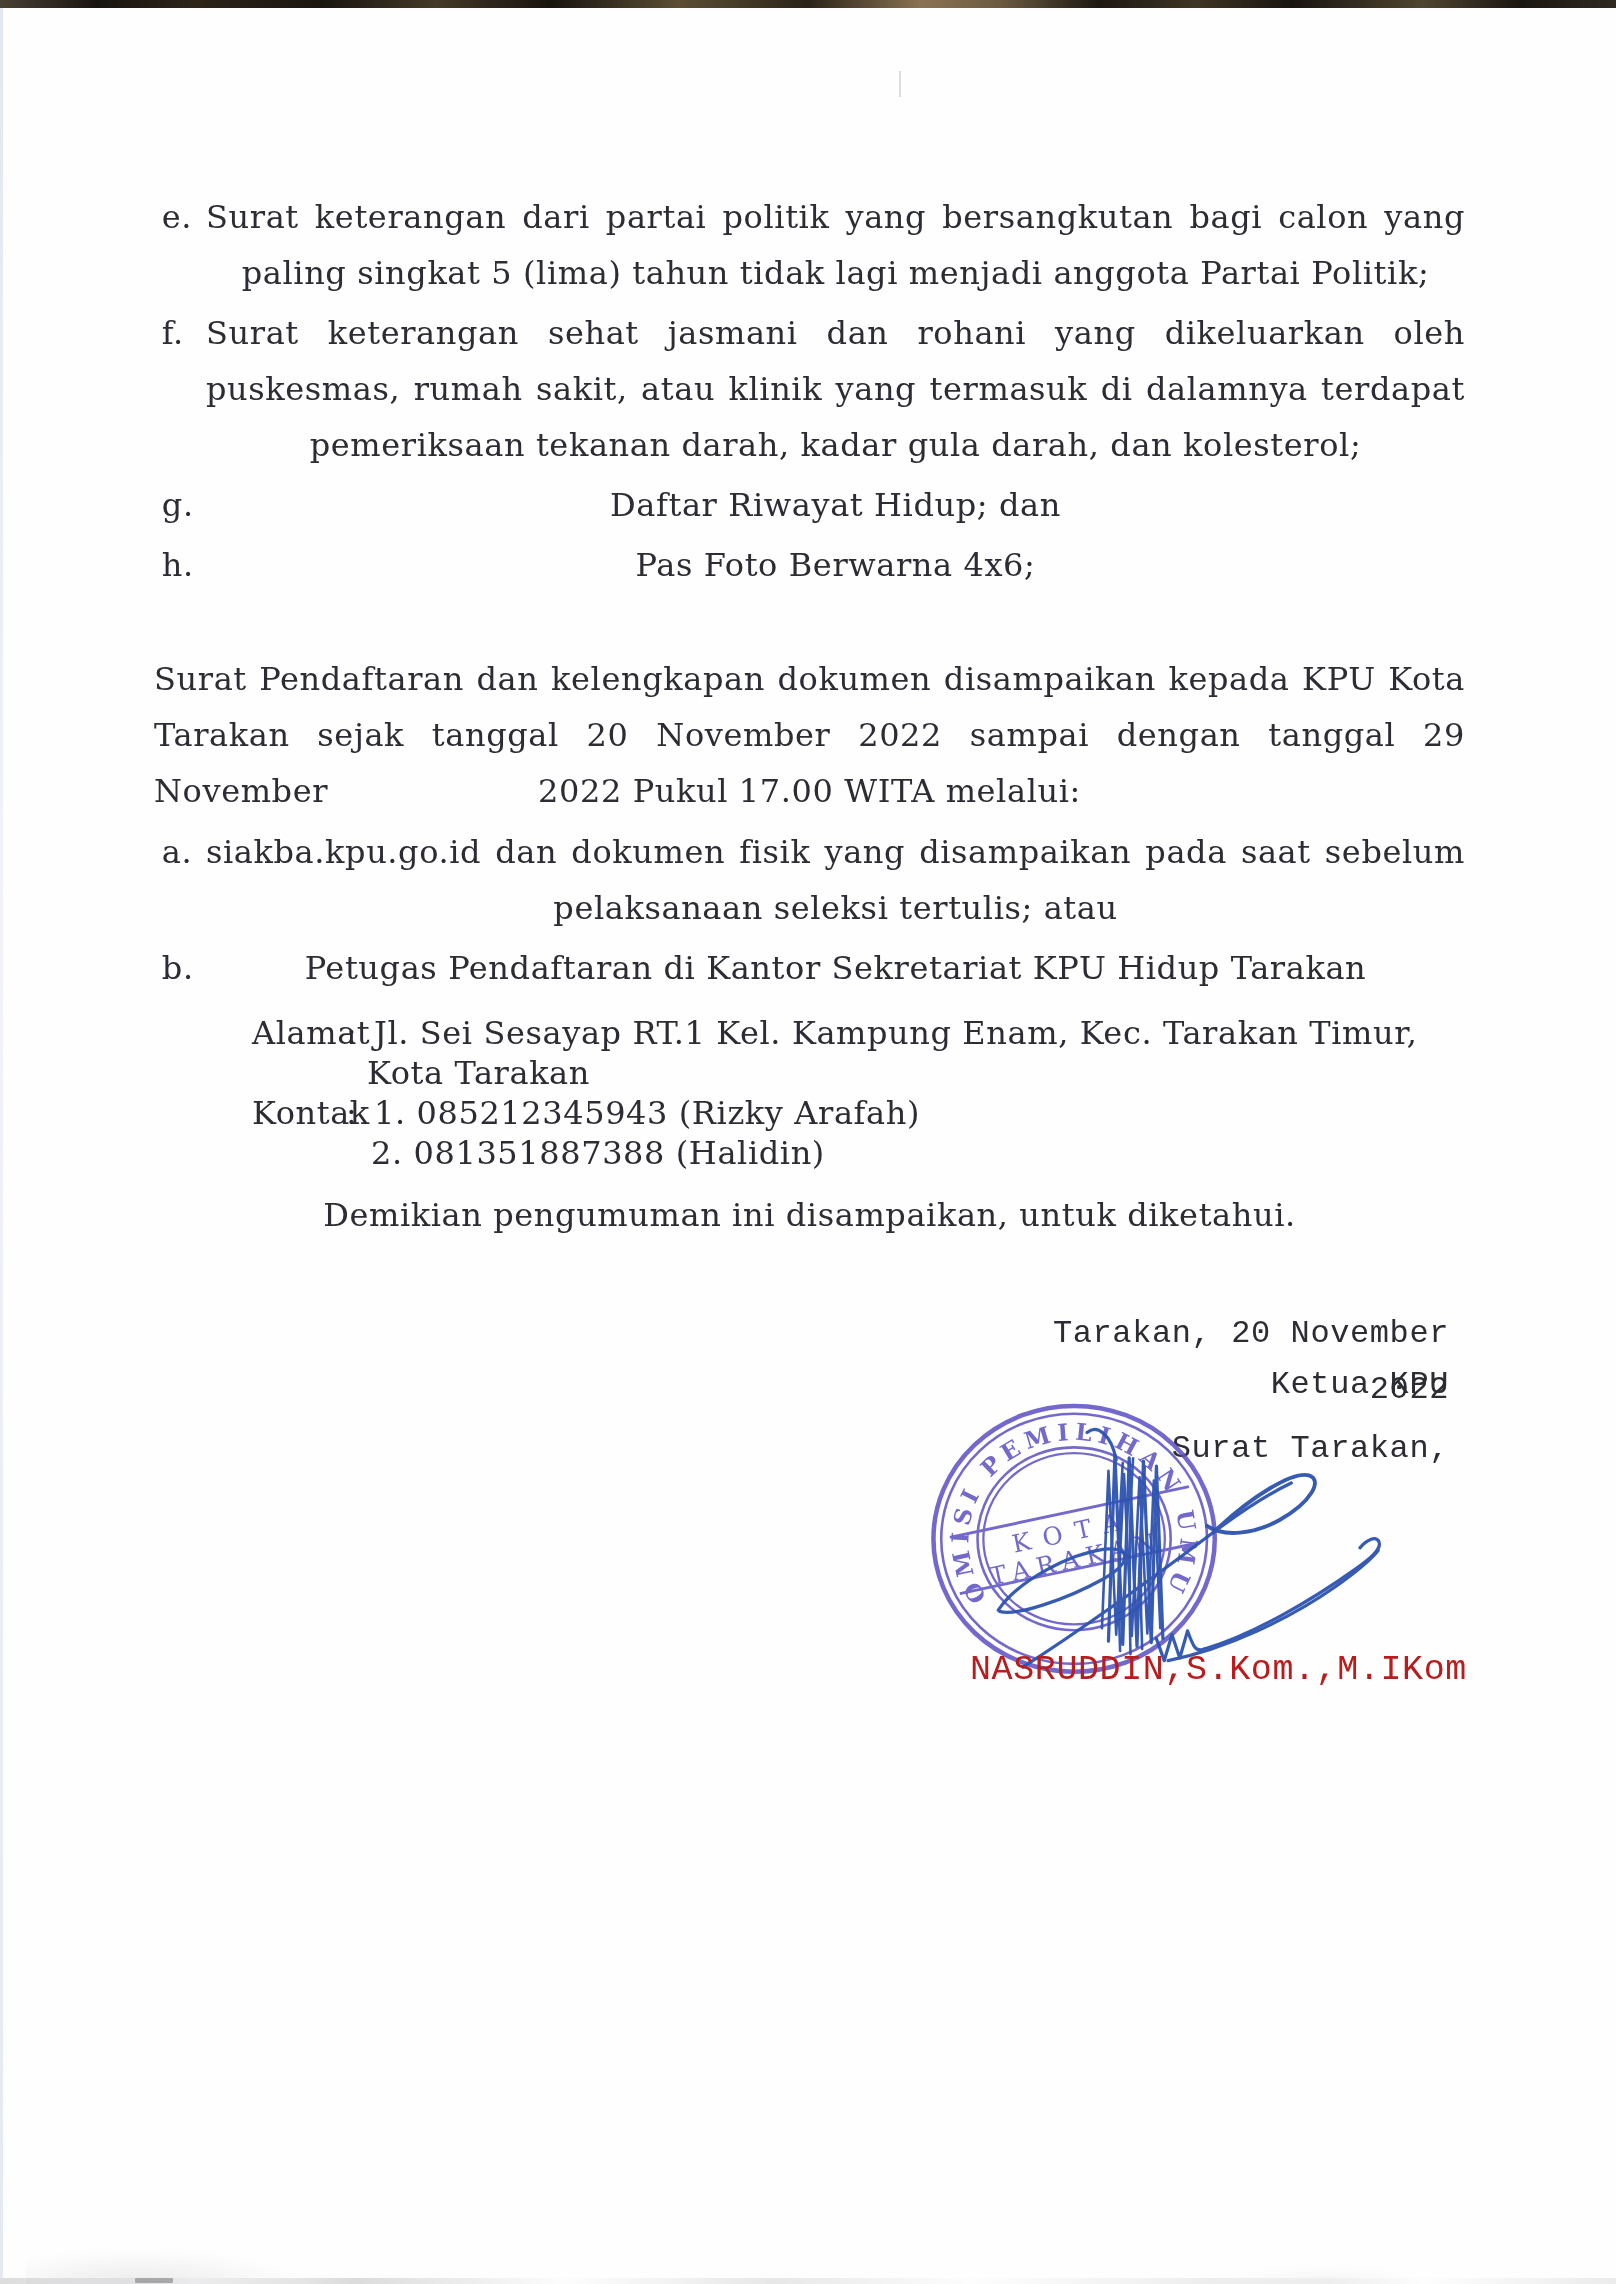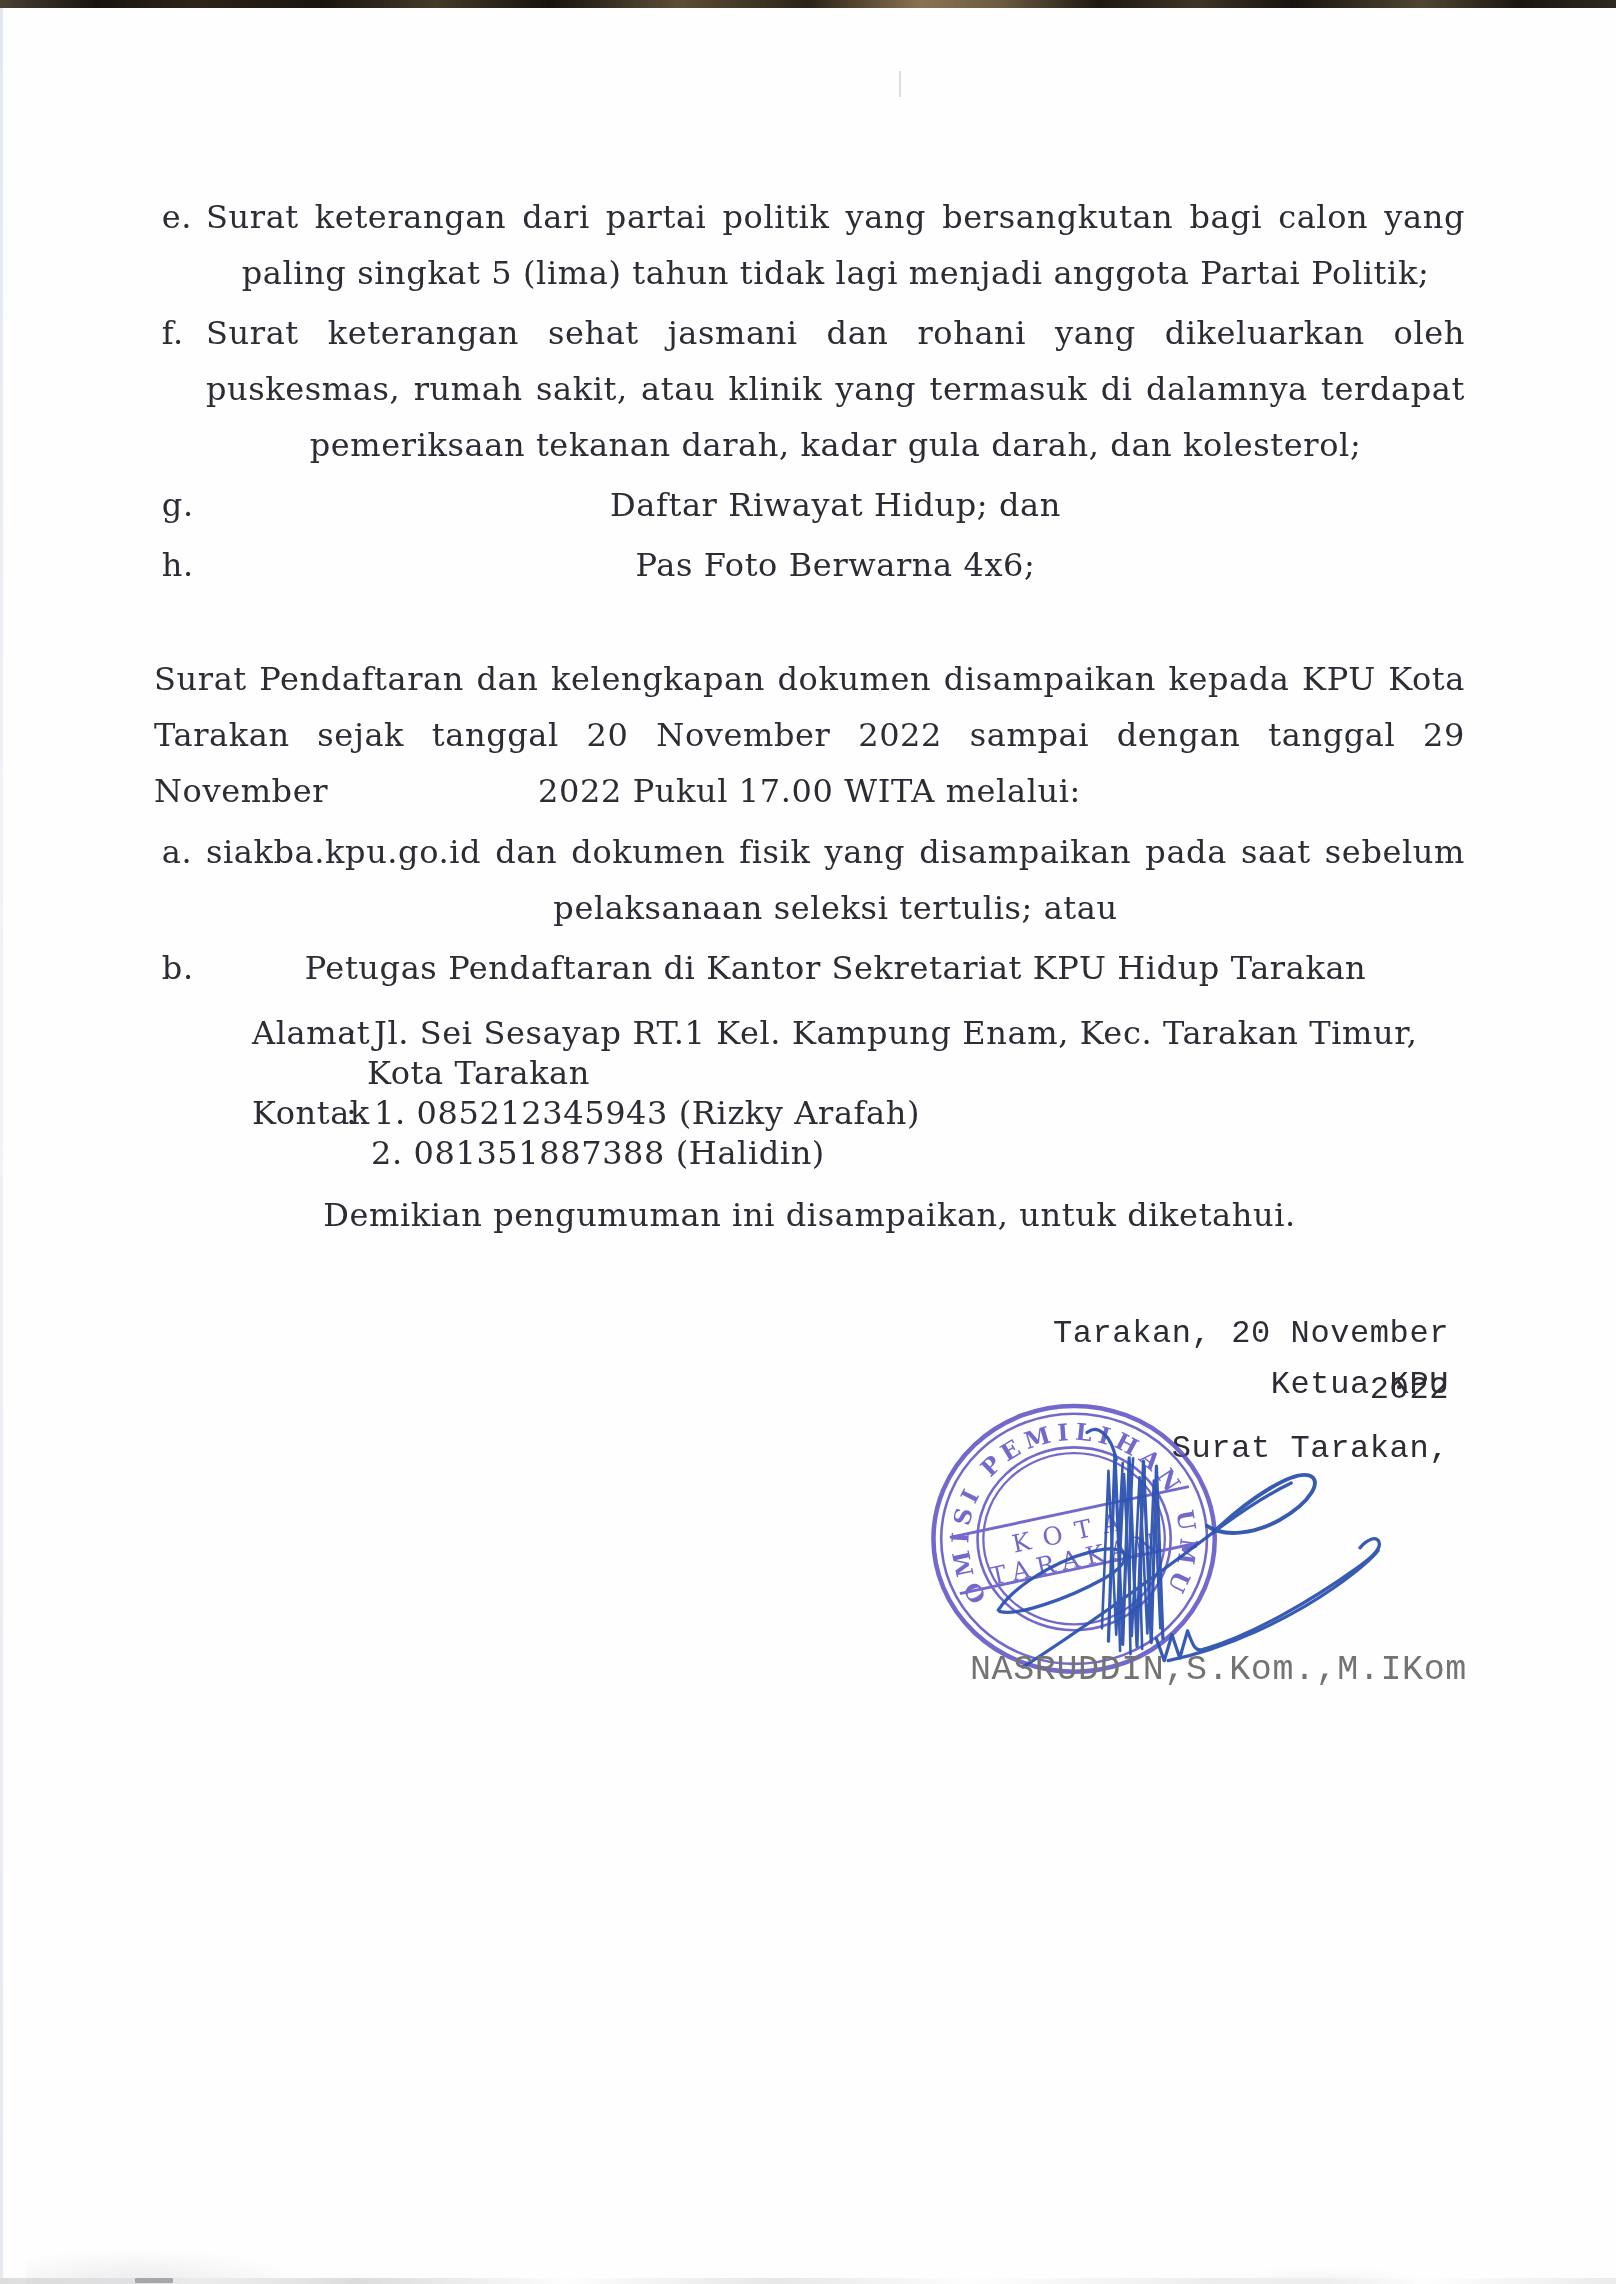--- a/index.html
+++ b/index.html
@@ -47,21 +47,21 @@
   .crow{height:40px; white-space:nowrap;}
   .clabel{display:inline-block; width:130px; padding-left:62px; box-sizing:content-box;}
   .clabel-inner{display:inline-block; width:130px;margin-left:36px;}
   .ccolon{display:inline-block; width:28px;}
   .cindent1{padding-left:213px;}
   .cindent2{padding-left:217px;}
 
   .sig-col{position:absolute; left:970px; width:479px;font-family:Liberation Mono, monospace;}
   .sig-right{text-align:right;}
   .sig-center{text-align:right;}
-  .sig-name{font-size:35px; letter-spacing:0.6px; color:#737373;}
+  .sig-name{font-size:35px; letter-spacing:0.6px; color:#b91c1c;}
 
   .stamp-svg{position:absolute; left:902px; top:1356px; width:597px; height:363px;}
   .ring-text{font-family:"DejaVu Serif","Liberation Serif",serif; font-size:36px;
     letter-spacing:9px; fill:#5b50c4; font-weight:bold;}
   .band-text1{font-family:"DejaVu Serif","Liberation Serif",serif; font-size:38px;
     letter-spacing:20px; fill:#5b50c4;}
   .band-text2{font-family:"DejaVu Serif","Liberation Serif",serif; font-size:38px;
     letter-spacing:11px; fill:#5b50c4;}
 </style>
 </head>

